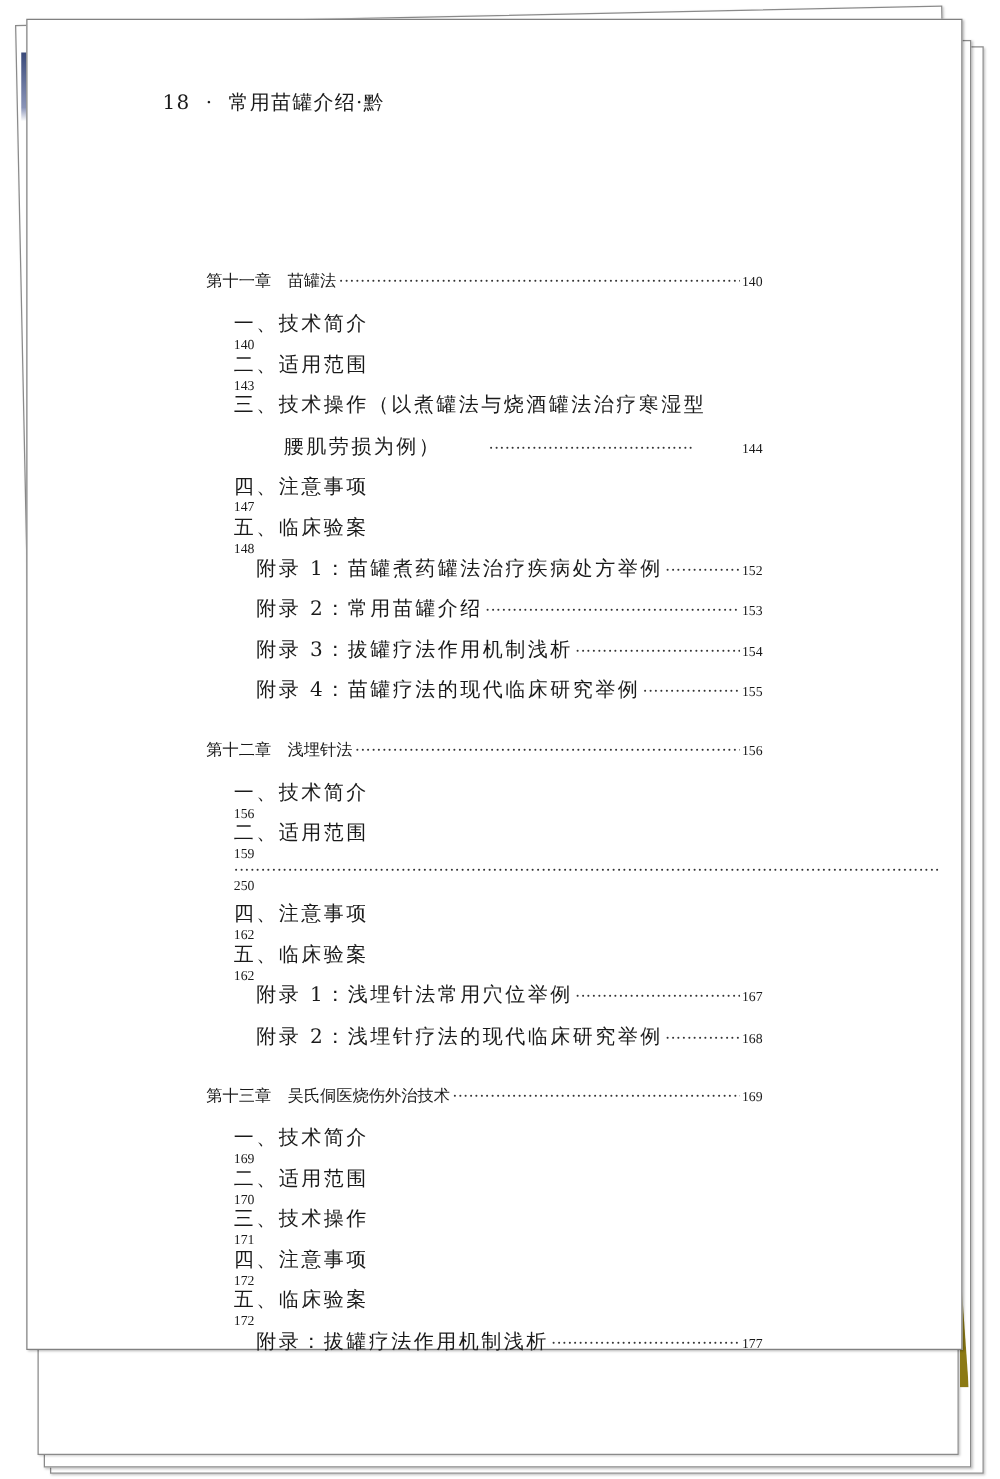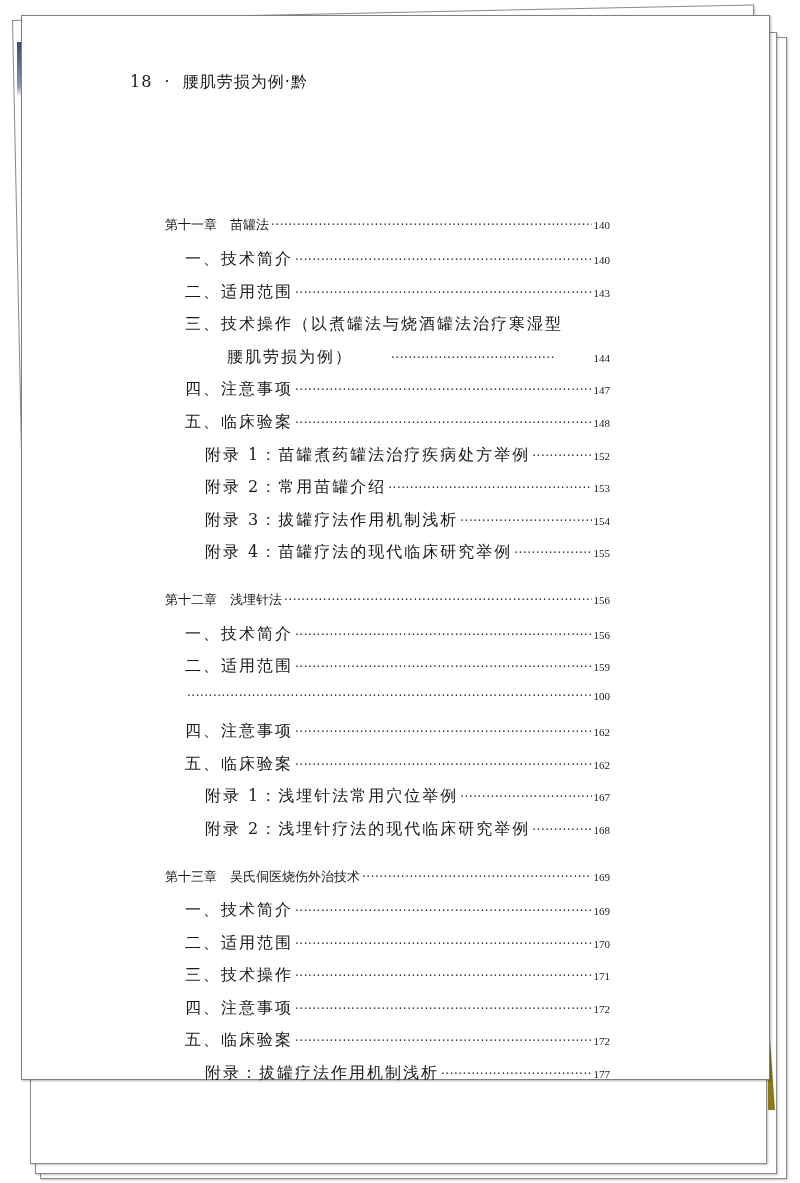--- a/index.html
+++ b/index.html
@@ -44,36 +44,36 @@
   .row .title { white-space:pre; letter-spacing:2px; }
   .row.chapter .title { font-family:"DejaVu Sans","Liberation Sans",sans-serif; letter-spacing:0; font-size:13px; }
   .row .leader {
     flex:1; overflow:hidden; white-space:nowrap; margin:0 2px;
     color:#333; font-size:12px; letter-spacing:0.5px;
   }
   .row .leader::after { content:"···································································································································"; }
   .row .pg { font-family:"Liberation Serif","DejaVu Serif",serif; font-size:11px; }
   .row.nolead .leader::after { content:""; }
   .indent0 { padding-left:0; }
-  .indent1 { padding-left:20px; }
+  .indent1 { padding-left:20px;flex-direction:column; }
   .indent2 { padding-left:40px; }
   .indent3 { padding-left:62px;gap:36px; }
 </style>
 </head>
 <body>
 
 <div class="sheet sheet-back-tilt"></div>
 <div class="sheet sheet-s3"></div>
 <div class="sheet sheet-s2"></div>
 <div class="sheet sheet-s1"></div>
 <div class="accent-blue"></div>
 <div class="accent-olive"></div>
 
 <div class="page">
-  <div class="running-head"><span>18</span>  <span>·</span>  <span>腰肌劳损为例·黔</span></div>
+  <div class="running-head"><span>18</span>  <span>·</span>  <span>常用苗罐介绍·黔</span></div>
 
   <div class="toc" id="toc">
       <div class="row chapter indent0" style="top: 20px;">
         <span class="title">第十一章　苗罐法</span>
         <span class="leader"></span>
         <span class="pg">140</span>
       </div>
       <div class="row indent1" style="top: 53px;">
         <span class="title">一、技术简介</span>
         <span class="leader"></span>
@@ -134,21 +134,21 @@
         <span class="leader"></span>
         <span class="pg">156</span>
       </div>
       <div class="row indent1" style="top: 460px;">
         <span class="title">二、适用范围</span>
         <span class="leader"></span>
         <span class="pg">159</span>
       </div>
       <div class="row indent1" style="top: 493px;">
         <span class="leader"></span>
-        <span class="pg">100</span>
+        <span class="pg">250</span>
       </div>
       <div class="row indent1" style="top: 525px;">
         <span class="title">四、注意事项</span>
         <span class="leader"></span>
         <span class="pg">162</span>
       </div>
       <div class="row indent1" style="top: 558px;">
         <span class="title">五、临床验案</span>
         <span class="leader"></span>
         <span class="pg">162</span>

